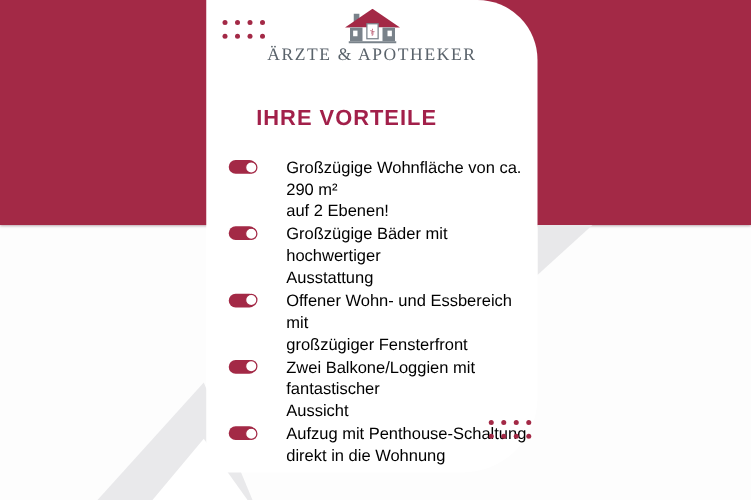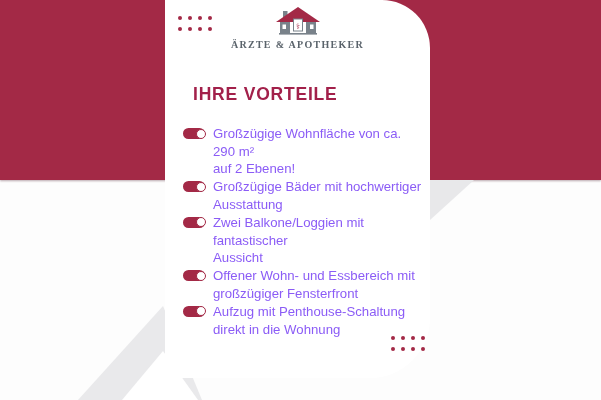--- a/index.html
+++ b/index.html
@@ -22,39 +22,39 @@
   }
   .dots{position:absolute;display:grid;grid-template-columns:repeat(4,4px);
     grid-template-rows:repeat(2,4px);column-gap:6px;row-gap:7px;}
   .dots i{display:block;width:4px;height:4px;border-radius:50%;background:#a32946;}
   .dots-tl{left:13px;top:16px;}
   .dots-br{left:226px;top:336px;}
   .logo{position:absolute;left:0;top:7px;width:265px;text-align:center;}
   .logo svg{display:block;margin:0 auto;}
   .logo-text{
     margin-top:2px;font-family:"Liberation Serif",serif;color:#5a636b;
-    font-size:10px;line-height:11px;letter-spacing:1.3px;font-weight:bold;
+    font-size:14px;line-height:11px;letter-spacing:1.3px;font-weight:normal;
   }
   .page-title{
-    position:absolute;left:28px;top:84px;margin:0;
+    position:absolute;left:40px;top:84px;margin:0;
     color:#a2204a;font-size:17.5px;font-weight:bold;letter-spacing:.8px;
   }
   .benefits{position:absolute;left:18px;top:125px;width:240px;}
   .benefit{display:flex;align-items:flex-start;margin-bottom:.5px;}
   .toggle{
     position:relative;flex:0 0 22px;width:22px;height:11px;margin-top:3px;
     background:#a32946;border-radius:6px;
   }
   .toggle .knob{
     position:absolute;right:-1px;top:.5px;width:10px;height:10px;
     box-sizing:border-box;background:#fff;border:1.5px solid #a32946;border-radius:50%;
   }
   .benefit-text{
-    margin-left:8px;white-space:pre-line;
-    color:#8b5cf6;font-size:13.2px;line-height:17.6px;
+    margin-left:24px;white-space:pre-line;
+    color:#000000;font-size:13.2px;line-height:17.6px;
   }
 </style>
 </head>
 <body>
 
 <div class="stage">
 
   <div class="maroon-band"></div>
 
   <svg class="watermark-left" width="150" height="105" viewBox="0 0 150 105" aria-hidden="true">
@@ -109,29 +109,29 @@
           <span class="toggle">
             <span class="knob"></span>
           </span>
           <span class="benefit-text">Großzügige Bäder mit hochwertiger
 Ausstattung</span>
         </div>
         <div class="benefit">
           <span class="toggle">
             <span class="knob"></span>
           </span>
-          <span class="benefit-text">Zwei Balkone/Loggien mit fantastischer
-Aussicht</span>
+          <span class="benefit-text">Offener Wohn- und Essbereich mit
+großzügiger Fensterfront</span>
         </div>
         <div class="benefit">
           <span class="toggle">
             <span class="knob"></span>
           </span>
-          <span class="benefit-text">Offener Wohn- und Essbereich mit
-großzügiger Fensterfront</span>
+          <span class="benefit-text">Zwei Balkone/Loggien mit fantastischer
+Aussicht</span>
         </div>
         <div class="benefit">
           <span class="toggle">
             <span class="knob"></span>
           </span>
           <span class="benefit-text">Aufzug mit Penthouse-Schaltung
 direkt in die Wohnung</span>
         </div>
       </div>
 

